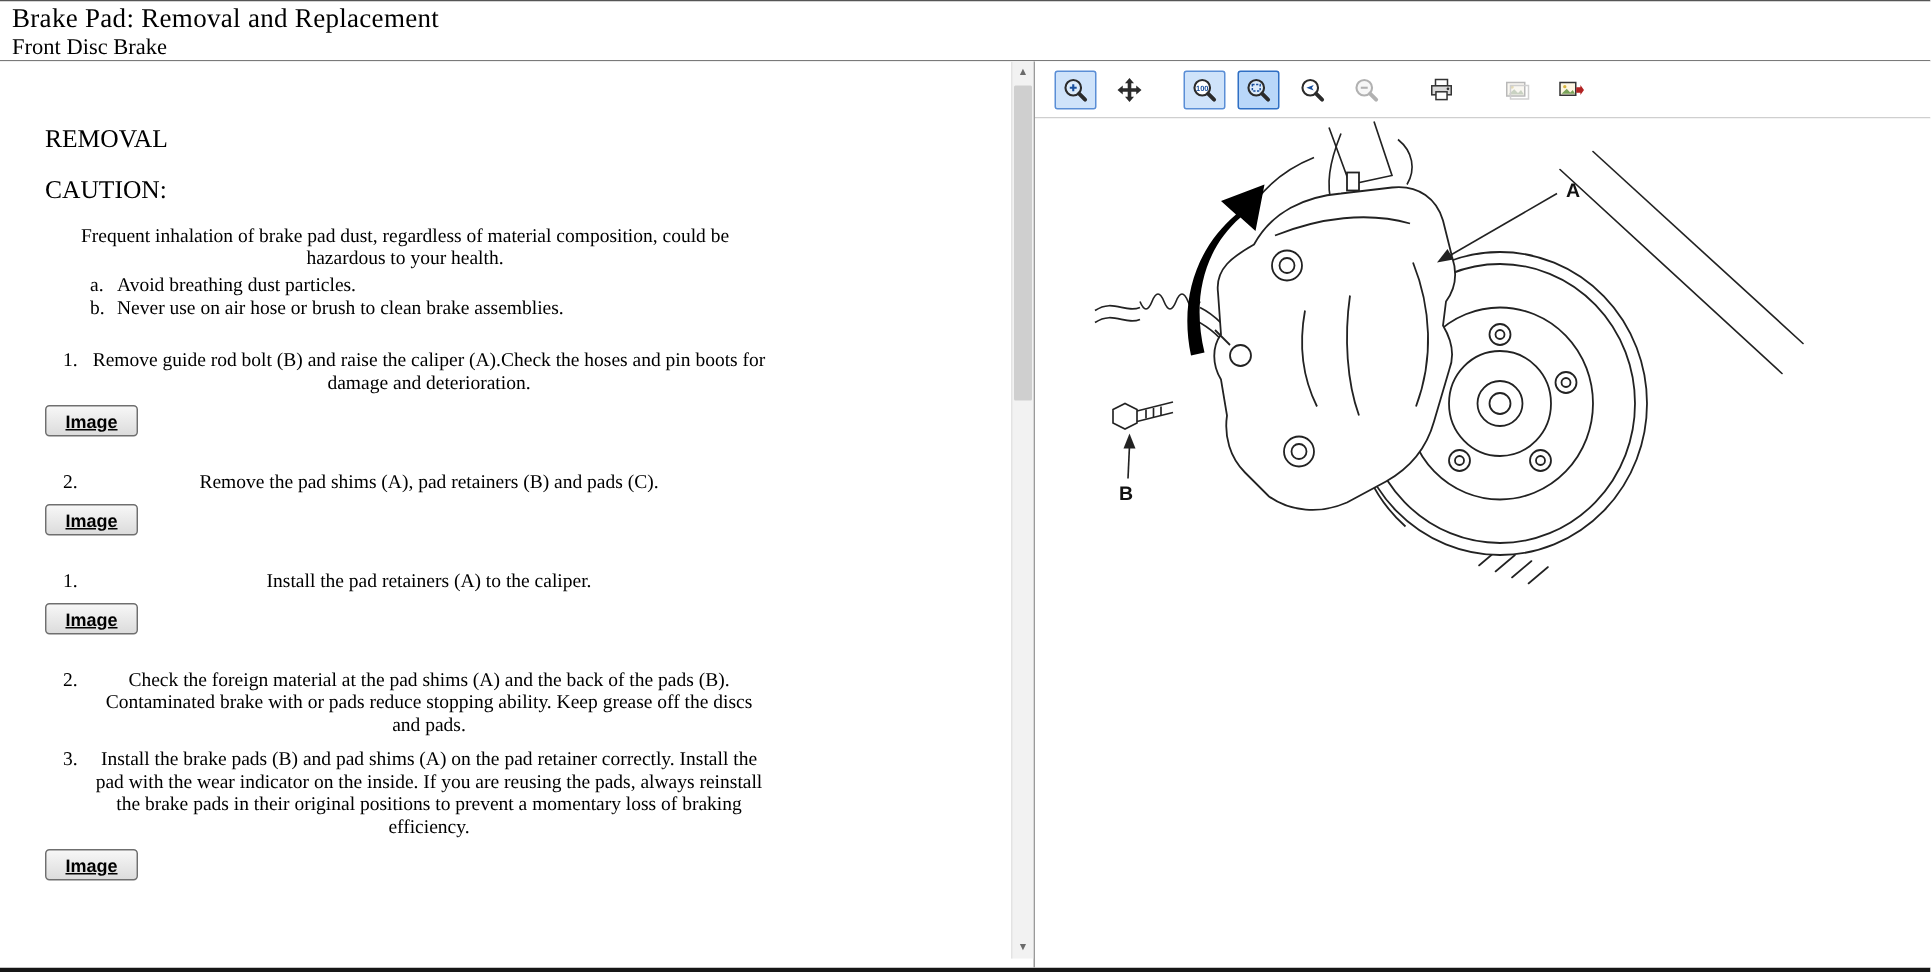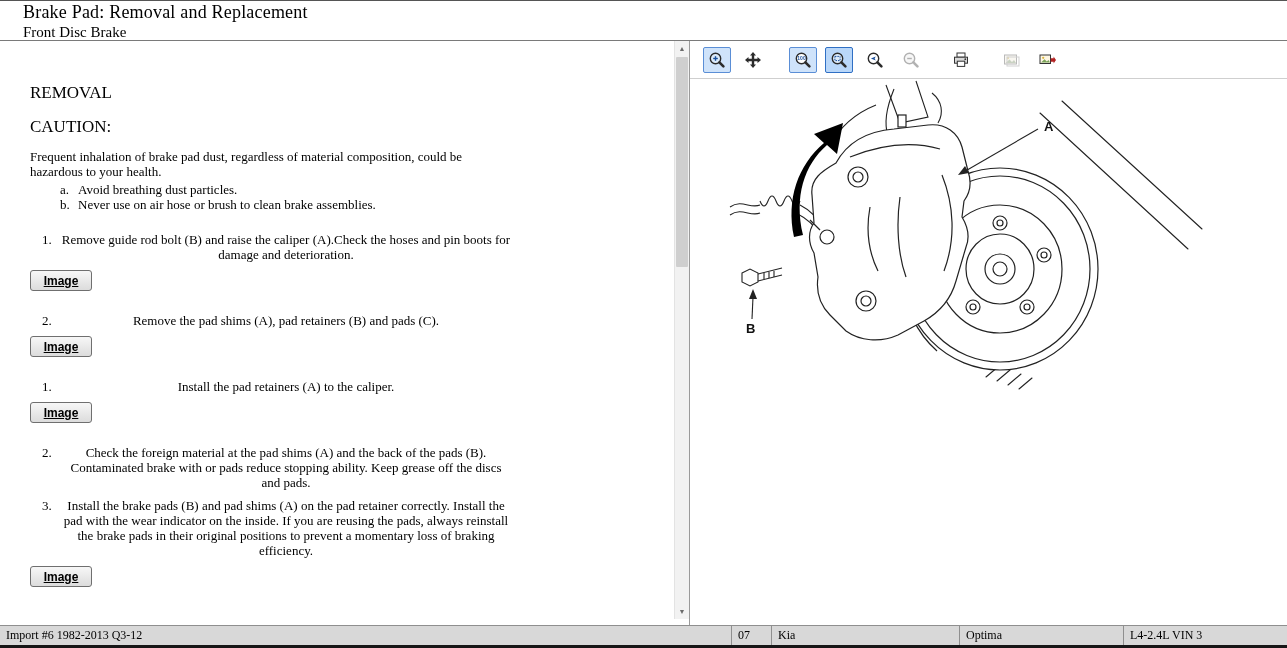--- a/index.html
+++ b/index.html
@@ -1,34 +1,34 @@
 <!DOCTYPE html>
 <html><head>
 <meta charset="utf-8">
 <style>
   * { box-sizing: border-box; margin: 0; padding: 0; }
   html,body { width:1287px; height:648px; }
   body { font-family:"Liberation Serif", serif; background:#fff; color:#000; overflow:hidden; }
   .app { width:1287px; height:648px; display:flex; flex-direction:column; border-top:1px solid #555; }
 
   
-  .hdr { height:40px; background:#fff; border-bottom:1px solid #7a7a7a; padding:1px 8px 0 23px; flex:0 0 auto; }
+  .hdr { height:40px; background:#fff; border-bottom:1px solid #7a7a7a; padding:1px 8px 0 8px; flex:0 0 auto; }
   .hdr-title { font-size:18px; letter-spacing:.2px; }
   .hdr-sub { font-size:15px; margin-top:1px; }
 
   
   .main { flex:1 1 auto; min-height:0; display:flex; background:#fff; }
 
   
   .doc-panel { width:690px; flex:0 0 690px; position:relative; border-right:1px solid #9a9a9a; background:#fff; overflow:hidden; }
   .doc-content { position:absolute; top:0; left:0; right:15px; bottom:0; padding:42px 20px 8px 30px; overflow:hidden; }
   .doc-content h3 { font-size:17px; font-weight:normal; margin:0 0 14px 0; }
   .h-caution { margin-bottom:12px !important; }
   .h-install { margin-top:26px !important; margin-bottom:16px !important; }
-  .para { font-size:13px; line-height:15px; max-width:480px; margin-bottom:3px; }
+  .para { font-size:13px; line-height:15px; max-width:480px; margin-bottom:3px;text-align:center; }
   .sublist { margin:0 0 20px 30px; }
   .sublist .item { display:flex; font-size:13px; line-height:15px; max-width:450px; }
   .sublist .lbl { width:18px; flex:0 0 18px; }
   .step { display:flex; font-size:13px; line-height:15px; margin:0 0 8px 12px; max-width:470px; }
   .step .lbl { width:18px; flex:0 0 18px; }
   .step .txt { flex:1;text-align:center; }
   .img-btn { display:block; margin:4px 0 22px 0; width:62px; height:21px; font-family:"Liberation Sans", sans-serif; font-size:12px; font-weight:bold; text-decoration:underline; color:#000; background:linear-gradient(#f7f7f7,#dcdcdc); border:1px solid #6f6f6f; border-radius:3px; cursor:pointer; }
 
   
   .vscroll { position:absolute; top:0; right:0; bottom:6px; width:15px; background:#f2f2f2; border-left:1px solid #e3e3e3; }
@@ -295,22 +295,15 @@
           </g>
 
           <text x="354" y="52" class="callout">A</text>
           <text x="56" y="254" class="callout">B</text>
         </svg>
       </div>
 
     </section>
   </div>
 
-  <div class="statusbar">
-    <div class="sb-cell first">Import #6 1982-2013 Q3-12</div>
-    <div class="sb-cell sb-code">07</div>
-    <div class="sb-cell sb-make">Kia</div>
-    <div class="sb-cell sb-model">Optima</div>
-    <div class="sb-cell sb-eng">L4-2.4L VIN 3</div>
-  </div>
   <div class="bottom-strip"></div>
 
 </div>
 
 </body></html>

